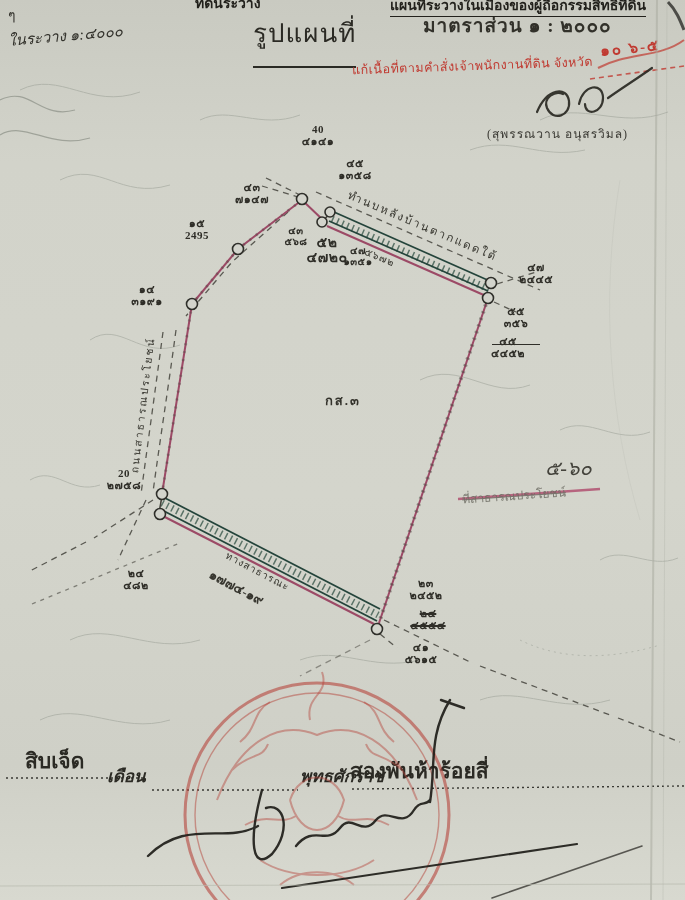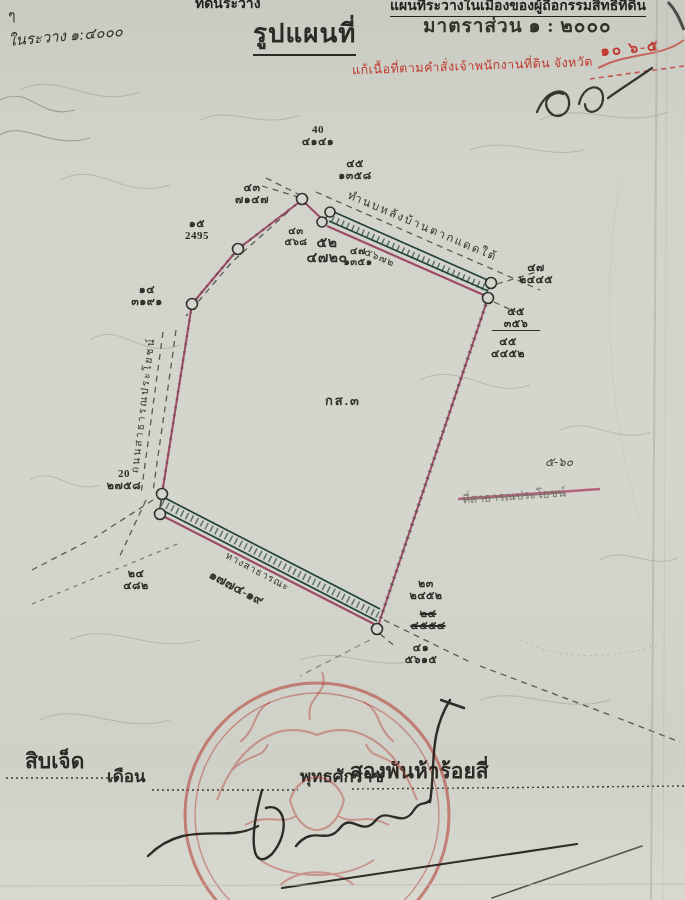--- a/index.html
+++ b/index.html
@@ -5,39 +5,39 @@
   html,body{margin:0;padding:0;background:#8a8a84;}
   #page{
     position:relative;width:685px;height:900px;overflow:hidden;
     font-family:"Liberation Serif","DejaVu Serif",serif;color:#2b2a24;
     background:
       linear-gradient(180deg,#c9cac1 0%,#d2d3ca 18%,#d4d5cc 55%,#cfd0c7 85%,#d8d9d0 100%);
   }
   .abs{position:absolute;}
   svg{position:absolute;left:0;top:0;}
   .cutText{font-weight:bold;font-size:14px;white-space:nowrap;color:#22211c;}
-  .title{font-size:26px;font-weight:bold;letter-spacing:1px;border-bottom:2.5px solid #2a2a24;padding-bottom:1px;}
+  .title{font-size:26px;font-weight:normal;letter-spacing:1px;border-bottom:2.5px solid #2a2a24;padding-bottom:13px;}
   .scale{font-size:19px;font-weight:bold;letter-spacing:1px;color:#32312a;}
   .hand{font-size:15px;font-style:italic;color:#33322c;transform:rotate(-5deg);}
   .rednote{font-size:12.5px;color:#c03a31;transform:rotate(-2deg);white-space:nowrap;letter-spacing:.5px;}
   .redcorner{font-size:15px;font-weight:bold;color:#c03a31;transform:rotate(-6deg);letter-spacing:2px;}
   .apprname{font-size:12px;color:#3a3933;letter-spacing:1px;}
   .flabel{width:48px;margin-left:-24px;text-align:center;font-size:11px;font-weight:bold;
           line-height:1.05;color:#2f2e28;letter-spacing:.5px;}
   .flabel .fb{display:block;}
-  .flabel.ul .fb{border-bottom:1.5px solid #2f2e28;padding-bottom:1px;}
+  .flabel.ul .fb{border-bottom:1.5px solid #2f2e28;padding-bottom:15px;}
   .flabel.strike span{text-decoration:line-through;text-decoration-thickness:1.5px;}
   .rot{white-space:nowrap;transform-origin:0 0;}
   .roadname{font-size:11.5px;color:#37362f;letter-spacing:2px;}
   .roadnum{font-size:10px;color:#37362f;letter-spacing:1px;}
   .areacode{font-size:13px;font-weight:bold;color:#34332c;letter-spacing:2px;}
-  .note560{font-size:12px;color:#44433c;font-style:italic;}
+  .note560{font-size:20px;color:#44433c;font-style:italic;}
   .strucknote{font-size:12px;color:#6b6a61;transform:rotate(-4deg);opacity:.85;white-space:nowrap;}
   .ftword{font-size:21px;font-weight:bold;color:#2b2a24;white-space:nowrap;}
-  .ftsmall{font-size:17px;font-weight:bold;color:#2b2a24;white-space:nowrap;}
+  .ftsmall{font-size:17px;font-weight:bold;color:#2b2a24;white-space:nowrap;font-style:italic;}
   .cornermark{font-size:14px;color:#33322c;}
 </style>
 </head>
 <body>
 
 <div id="page">
 
   <svg width="685" height="900" viewBox="0 0 685 900">
 
     <g stroke="#878d83" stroke-width="1" fill="none" opacity="0.4">
@@ -137,20 +137,21 @@
   </svg>
 
   <div class="abs cutText" style="left:195px;top:-8px;">ที่ดินระวาง</div>
   <div class="abs cutText" style="left:390px;top:-6px;border-bottom:1.5px solid #22211c;">แผนที่ระวางในเมืองของผู้ถือกรรมสิทธิ์ที่ดิน</div>
   <div class="abs cornermark" style="left:8px;top:4px;">ๆ</div>
   <div class="abs hand" style="left:8px;top:24px;">ในระวาง ๑:๔๐๐๐</div>
   <div class="abs title" style="left:253px;top:12px;">รูปแผนที่</div>
   <div class="abs scale" style="left:423px;top:10px;">มาตราส่วน ๑ : ๒๐๐๐</div>
   <div class="abs redcorner" style="left:600px;top:36px;">๑๐ ๖-๕</div>
   <div class="abs rednote" style="left:352px;top:56px;">แก้เนื้อที่ตามคำสั่งเจ้าพนักงานที่ดิน จังหวัด</div>
+  <div class="abs apprname" style="left:487px;top:124px;">(สุพรรณวาน อนุสรวิมล)</div>
 
   <div class="abs rot roadname" style="left:352px;top:186px;transform:rotate(23deg);">ทำนบหลังบ้านตากแดดใต้</div>
   <div class="abs rot roadnum" style="left:368px;top:244px;transform:rotate(23deg);">๕๖๗๒</div>
   <div class="abs rot roadname" style="left:126px;top:472px;transform:rotate(-83deg);font-size:10.5px;">ถนนสาธารณประโยชน์</div>
   <div class="abs rot roadnum" style="left:230px;top:548px;transform:rotate(28deg);">ทางสาธารณะ</div>
   <div class="abs rot" style="left:215px;top:564px;transform:rotate(28deg);font-size:13px;font-weight:bold;color:#37362f;">๑๗๗๔-๑๙</div>
 
   <div class="abs areacode" style="left:286px;top:390px;margin-left:39px;">กส.๓</div>
   <div class="abs note560" style="left:545px;top:452px;">๕-๖๐</div>
   <div class="abs strucknote" style="left:462px;top:486px;text-decoration:line-through;">ที่สาธารณประโยชน์</div>

